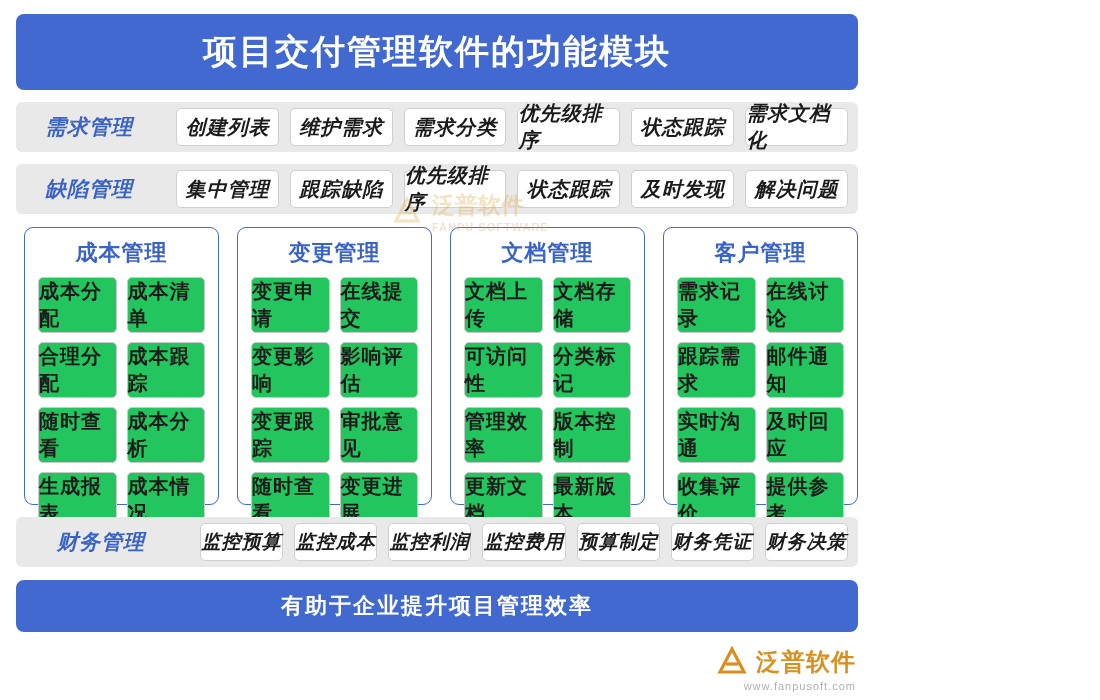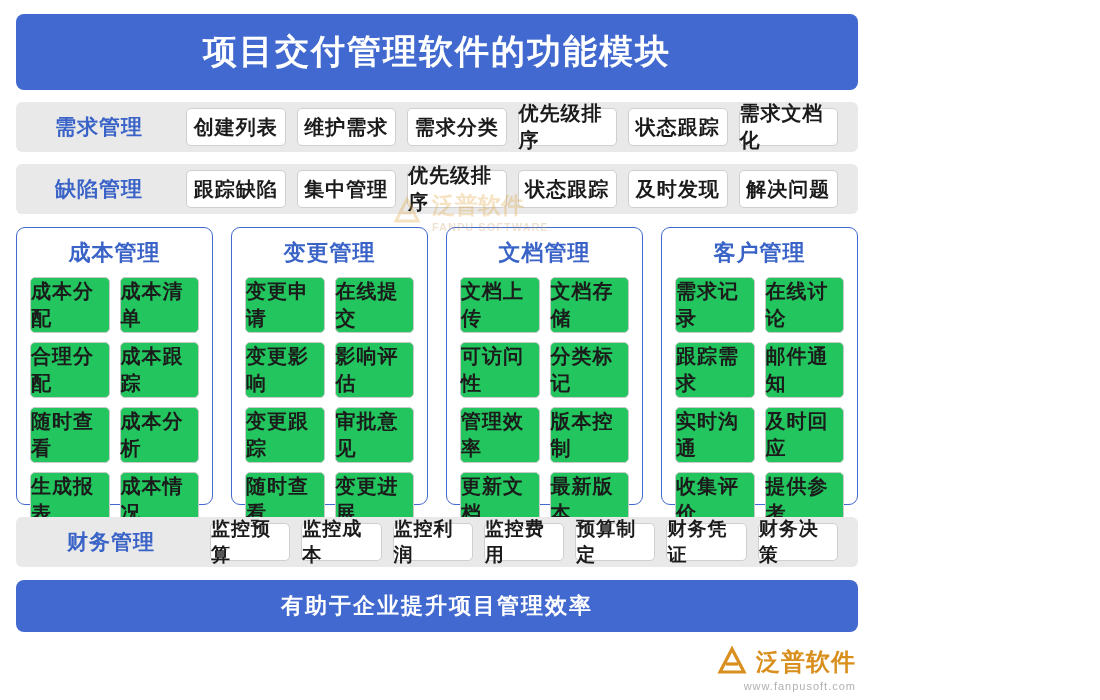--- a/index.html
+++ b/index.html
@@ -41,25 +41,26 @@
   }
 
   
   .band {
     margin-top: 12px;
     background: #e9e9e9;
     border-radius: 6px;
     height: 50px;
     display: flex;
     align-items: center;
-    padding: 0 20px;
+    padding: 0 10px;
     box-sizing: border-box;
     flex: none;
     gap: 10px;
     position: relative;
+    font-style: italic;
   }
   .band-title {
     color: #3a63c8;
     font-size: 21px;
     font-weight: bold;
     width: 126px;
     text-align: center;
     flex: none;
     letter-spacing: 1px;
   }
@@ -93,20 +94,21 @@
     font-size: 19px;
   }
 
   
   .columns {
     margin-top: 13px;
     display: flex;
     gap: 18px;
     flex: none;
     height: 278px;
+    margin-left: 8px;
   }
   .col {
     flex: 1;
     border: 1.6px solid #4169cf;
     border-radius: 9px;
     box-sizing: border-box;
     padding: 10px 13px 12px 13px;
     display: flex;
     flex-direction: column;
     background: #ffffff;
@@ -225,22 +227,22 @@
       <div class="chip">需求分类</div>
       <div class="chip">优先级排序</div>
       <div class="chip">状态跟踪</div>
       <div class="chip">需求文档化</div>
     </div>
   </div>
 
   <div class="band">
     <div class="band-title">缺陷管理</div>
     <div class="chip-row">
+      <div class="chip">集中管理</div>
       <div class="chip">跟踪缺陷</div>
-      <div class="chip">集中管理</div>
       <div class="chip">优先级排序</div>
       <div class="chip">状态跟踪</div>
       <div class="chip">及时发现</div>
       <div class="chip">解决问题</div>
     </div>
   </div>
 
   <div class="columns">
 
     <div class="col">

